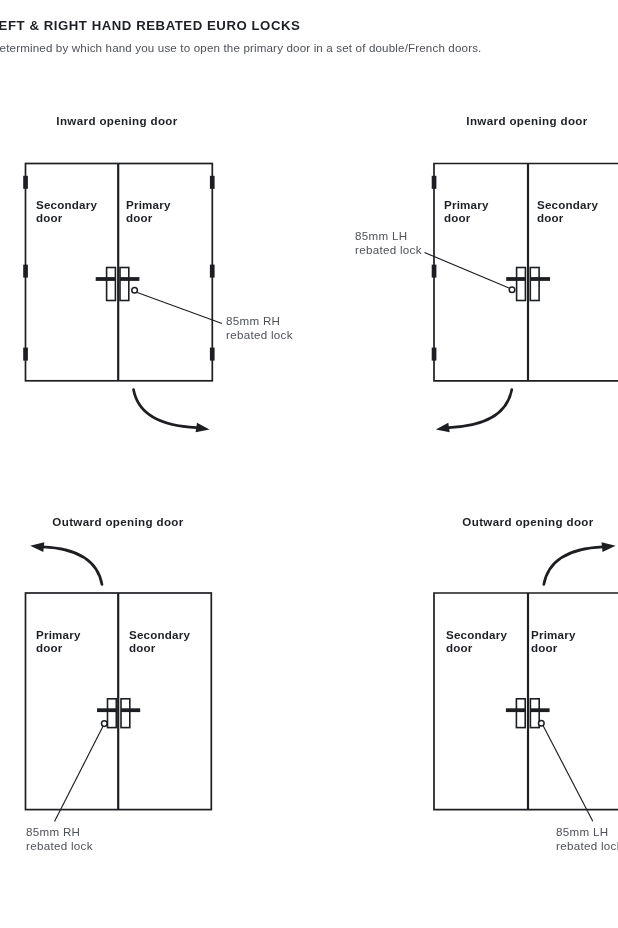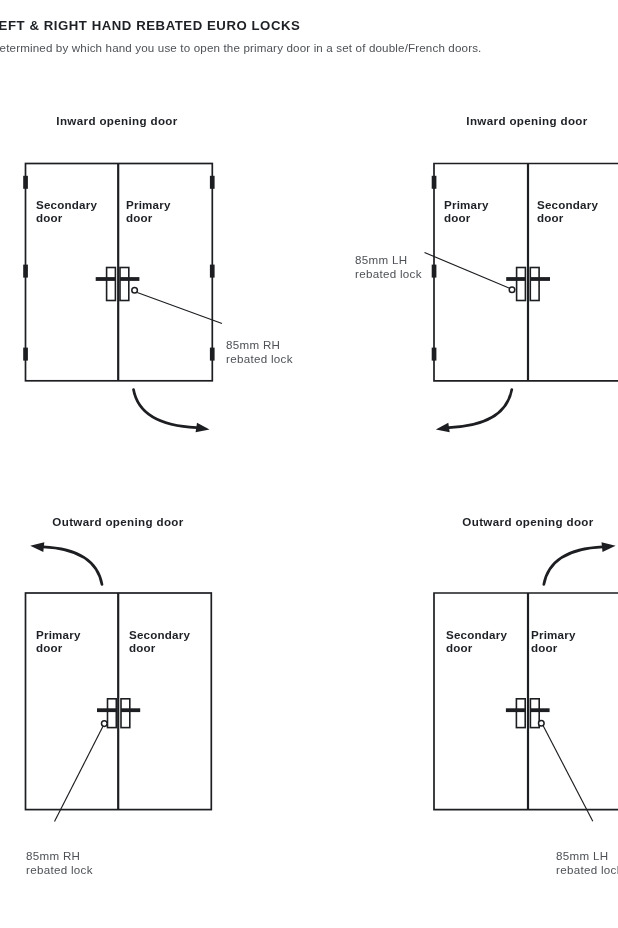--- a/index.html
+++ b/index.html
@@ -32,21 +32,21 @@
     color:var(--text-dark);white-space:nowrap;
   }
   .door-label{
     transform:translateX(-50%);
     width:70px;text-align:left;
     font-size:11.6px;font-weight:700;line-height:12.8px;letter-spacing:.2px;
     color:var(--text-dark);
   }
   .lock-label{
     font-size:11.6px;font-weight:400;line-height:13.6px;letter-spacing:.3px;
-    color:var(--text-gray);white-space:nowrap;margin-top:24px;
+    color:var(--text-gray);white-space:nowrap;
   }
   .lock-label span{display:block;}
   svg.linework{position:absolute;left:0;top:0;}
   .frame{fill:none;stroke:var(--line);stroke-width:1.7;}
   .divider{stroke:var(--line);stroke-width:2.2;}
   .hinge{fill:var(--line);stroke:none;}
   .plate{fill:#fff;stroke:var(--line);stroke-width:1.6;}
   .bar{stroke:var(--line);stroke-width:3.8;}
   .cyl{fill:#fff;stroke:var(--line);stroke-width:1.5;}
   .leader{stroke:var(--line);stroke-width:1.15;}

